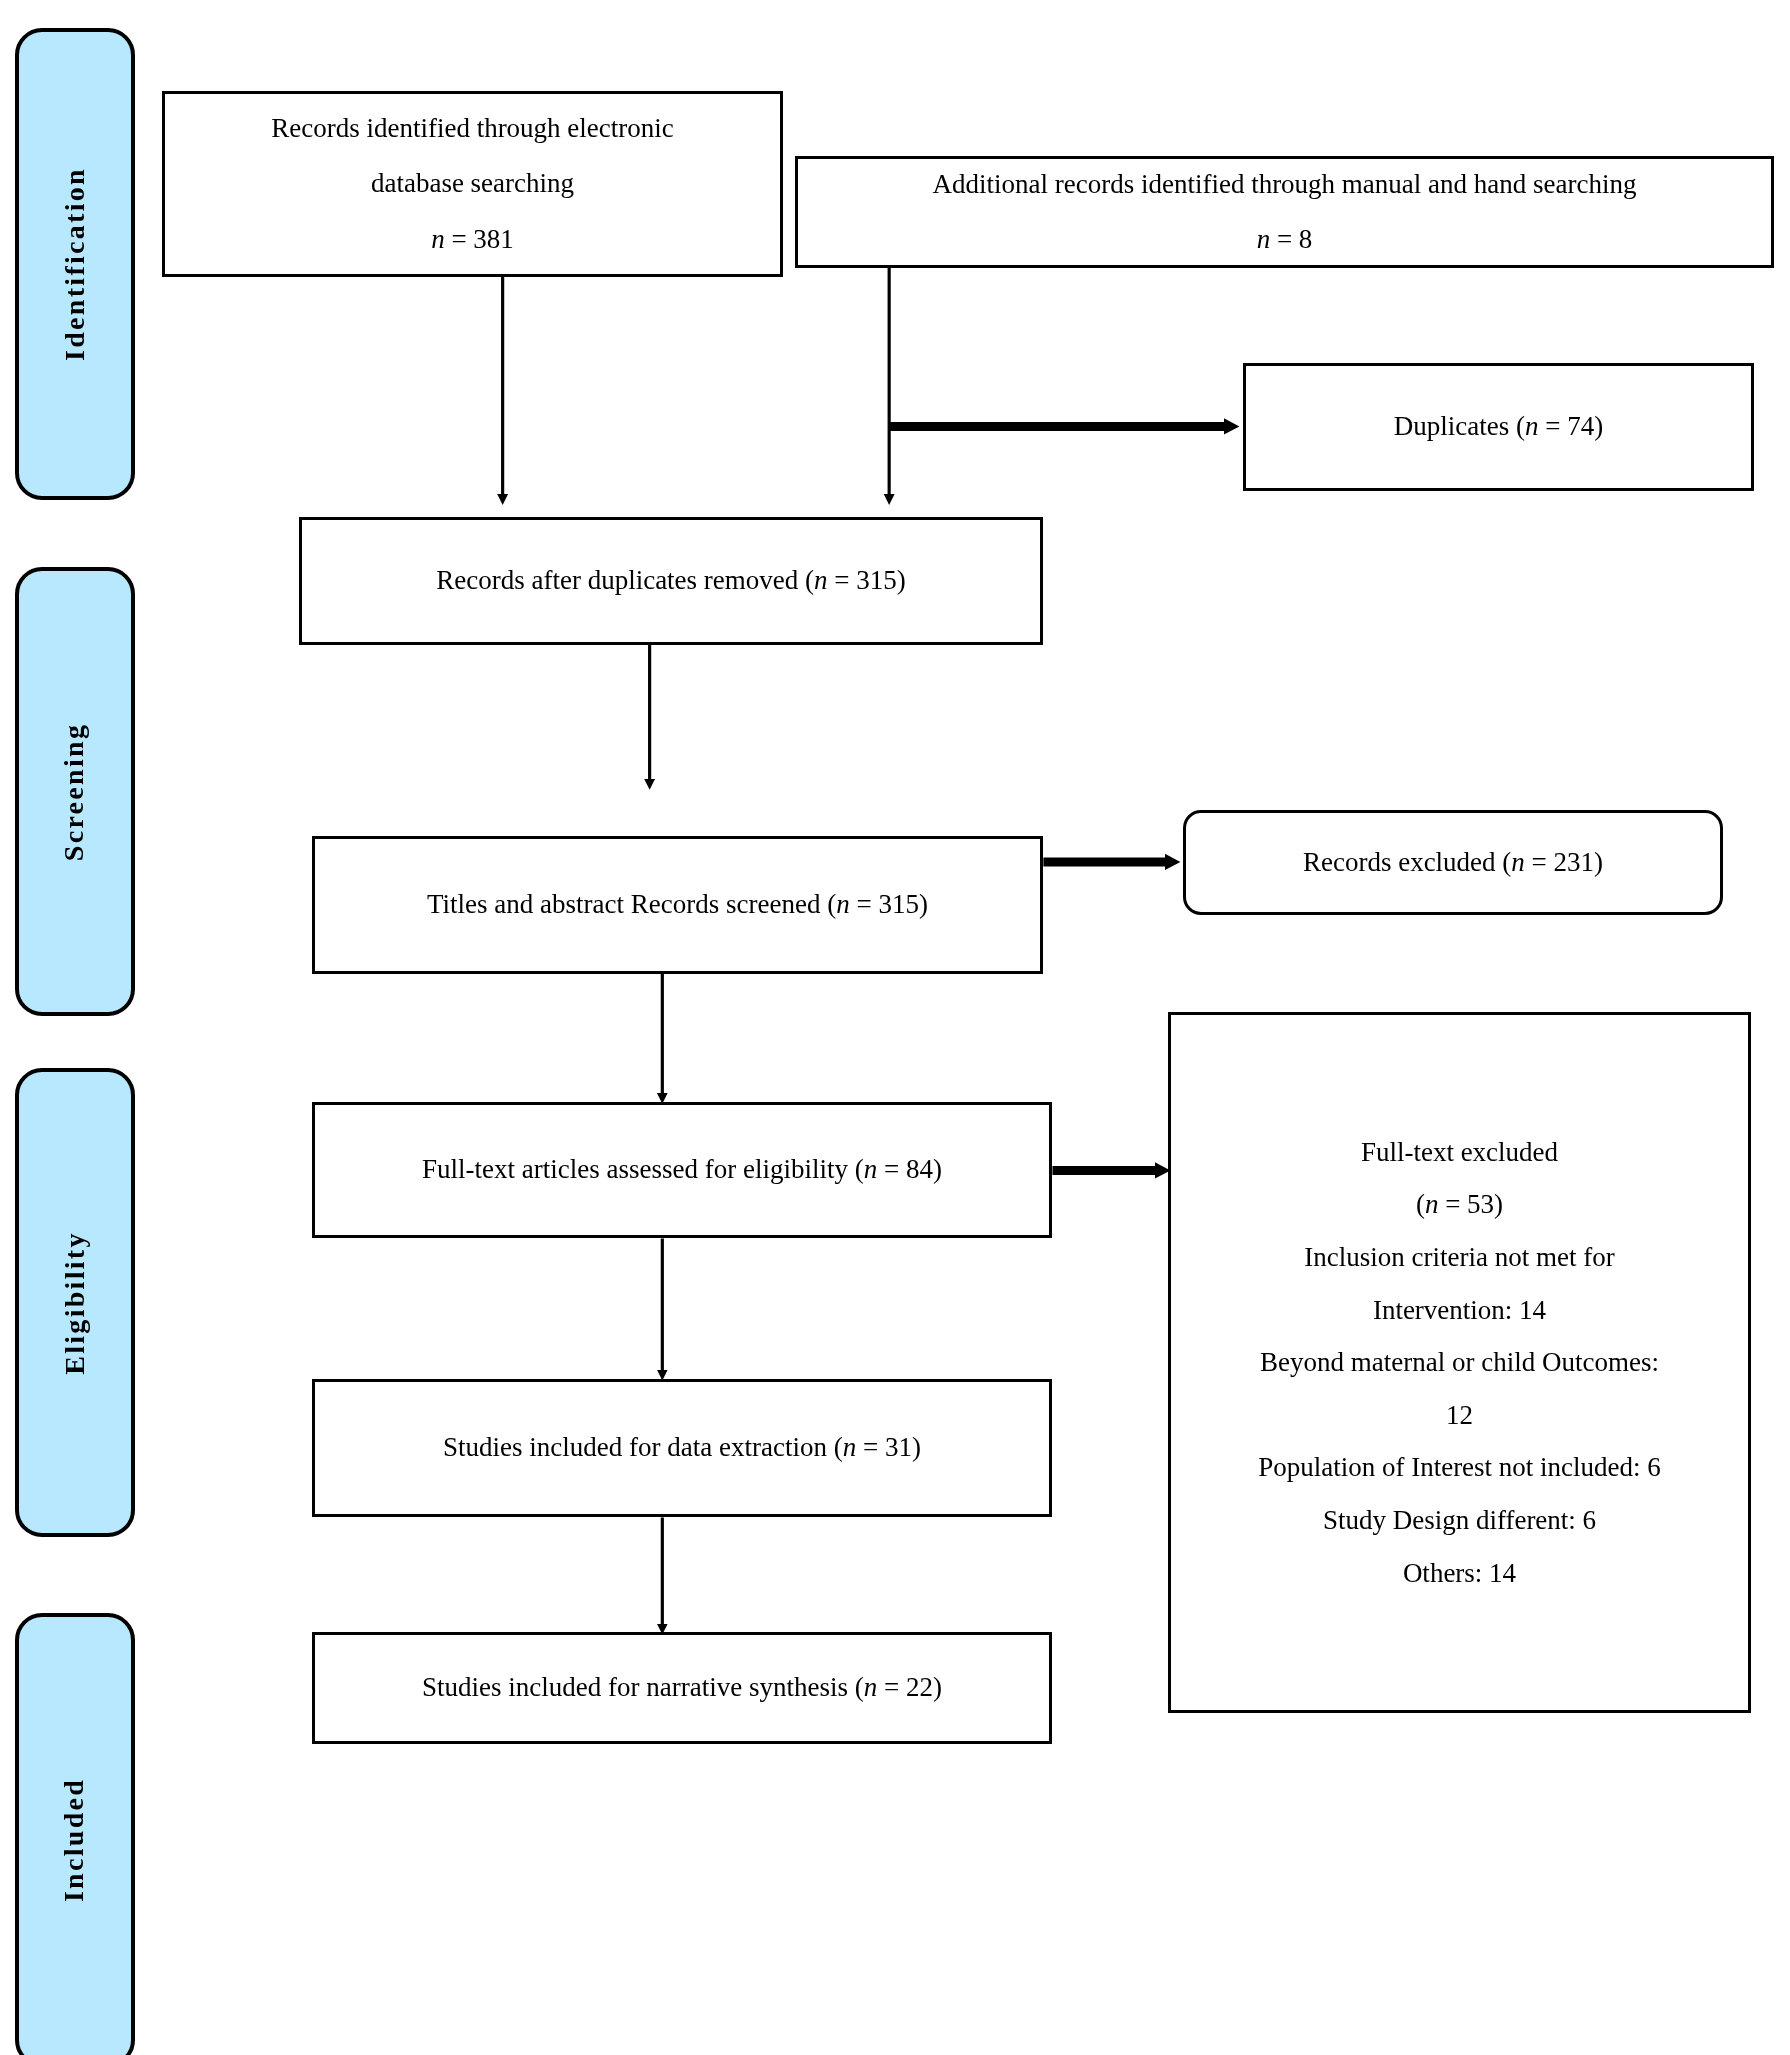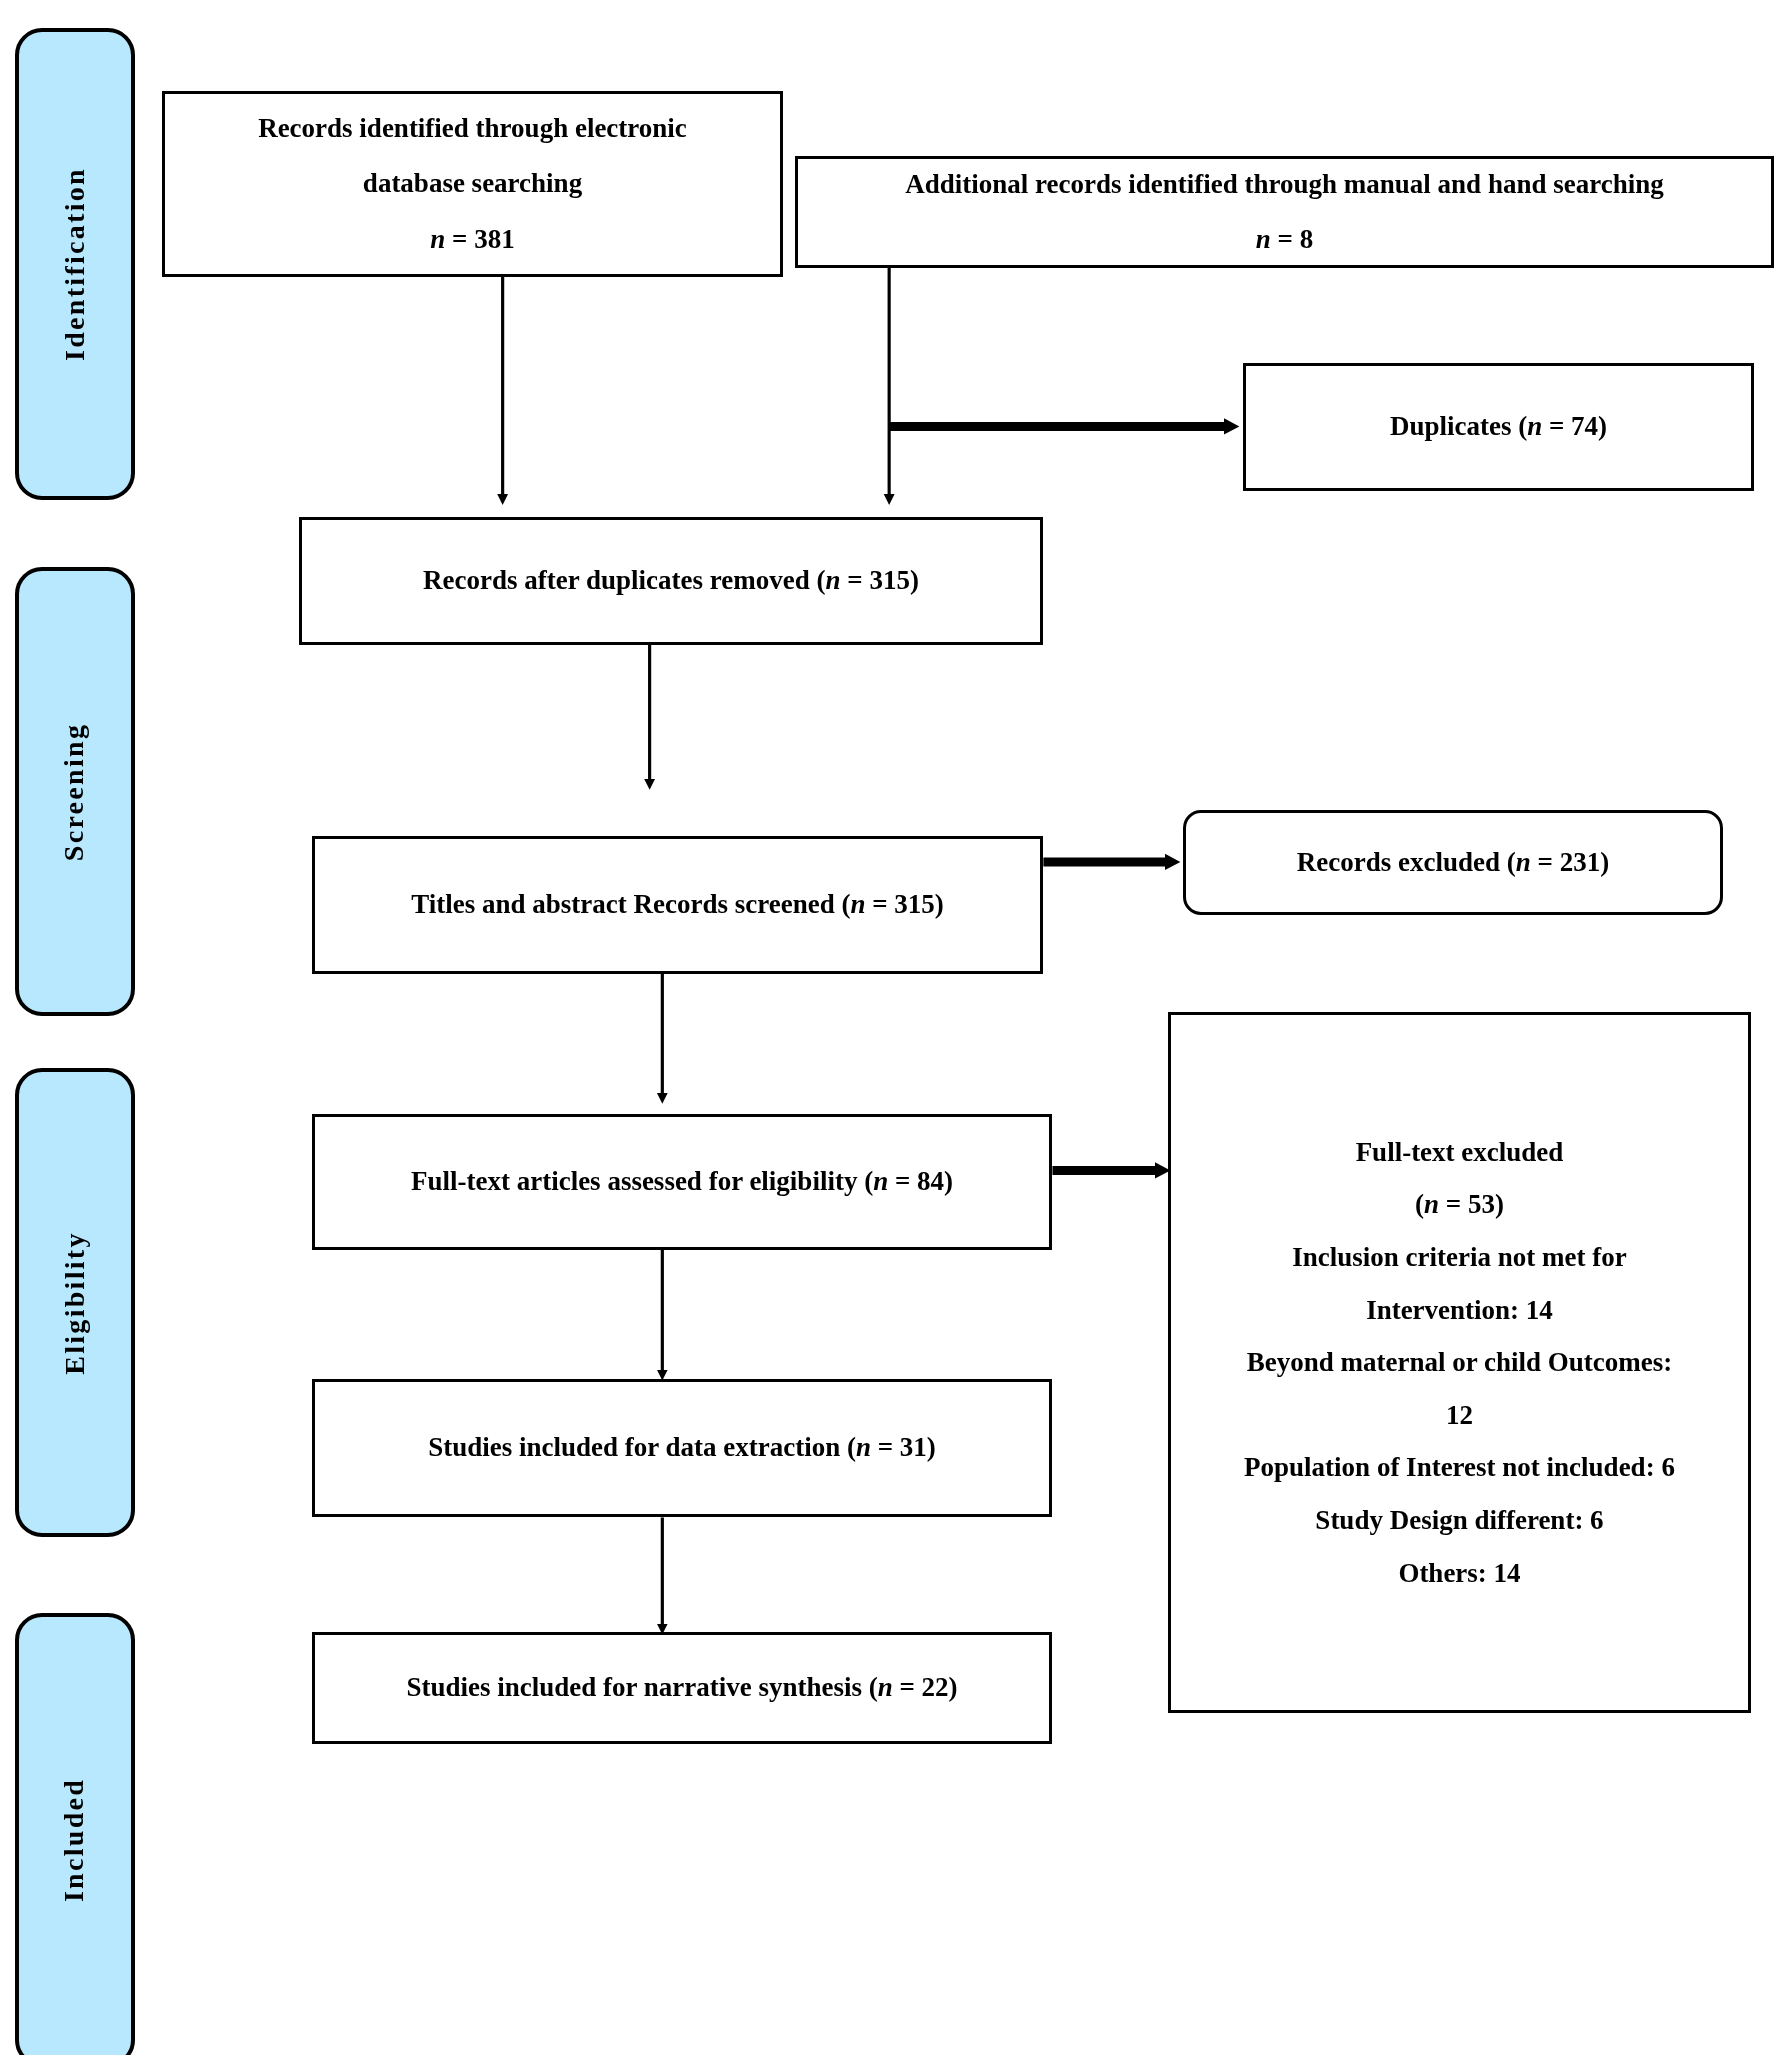--- a/index.html
+++ b/index.html
@@ -40,21 +40,20 @@
   
   .flow-box {
     position: absolute;
     box-sizing: border-box;
     background: #ffffff;
     border: 3.6px solid #000000;
     display: flex;
     align-items: center;
     justify-content: center;
     text-align: center;
-    font-weight: bold;
   }
   .flow-box .box-text {
     font-family: "Liberation Serif", "DejaVu Serif", serif;
     font-size: 27px;
     line-height: 2.05;
     color: #000000;
     padding: 0 11.8px;
   }
   .flow-box .box-text.tight {
     line-height: 1.95;
@@ -173,21 +172,21 @@
       <div>Titles and abstract Records screened (<i>n</i> = 315)</div>
     </div>
   </div>
 
   <div class="flow-box" style="left:1183px; top:810px; width:540px; height:105px;border-radius:18px;">
     <div class="box-text">
       <div>Records excluded (<i>n</i> = 231)</div>
     </div>
   </div>
 
-  <div class="flow-box" style="left:312px; top:1102px; width:740px; height:136px;margin-top:12px;">
+  <div class="flow-box" style="left:312px; top:1102px; width:740px; height:136px;">
     <div class="box-text">
       <div>Full-text articles assessed for eligibility (<i>n</i> = 84)</div>
     </div>
   </div>
 
   <div class="flow-box" style="left:1168px; top:1012px; width:583px; height:701px;">
     <div class="box-text tight">
       <div>Full-text excluded</div>
       <div>(<i>n</i> = 53)</div>
       <div>Inclusion criteria not met for</div>

